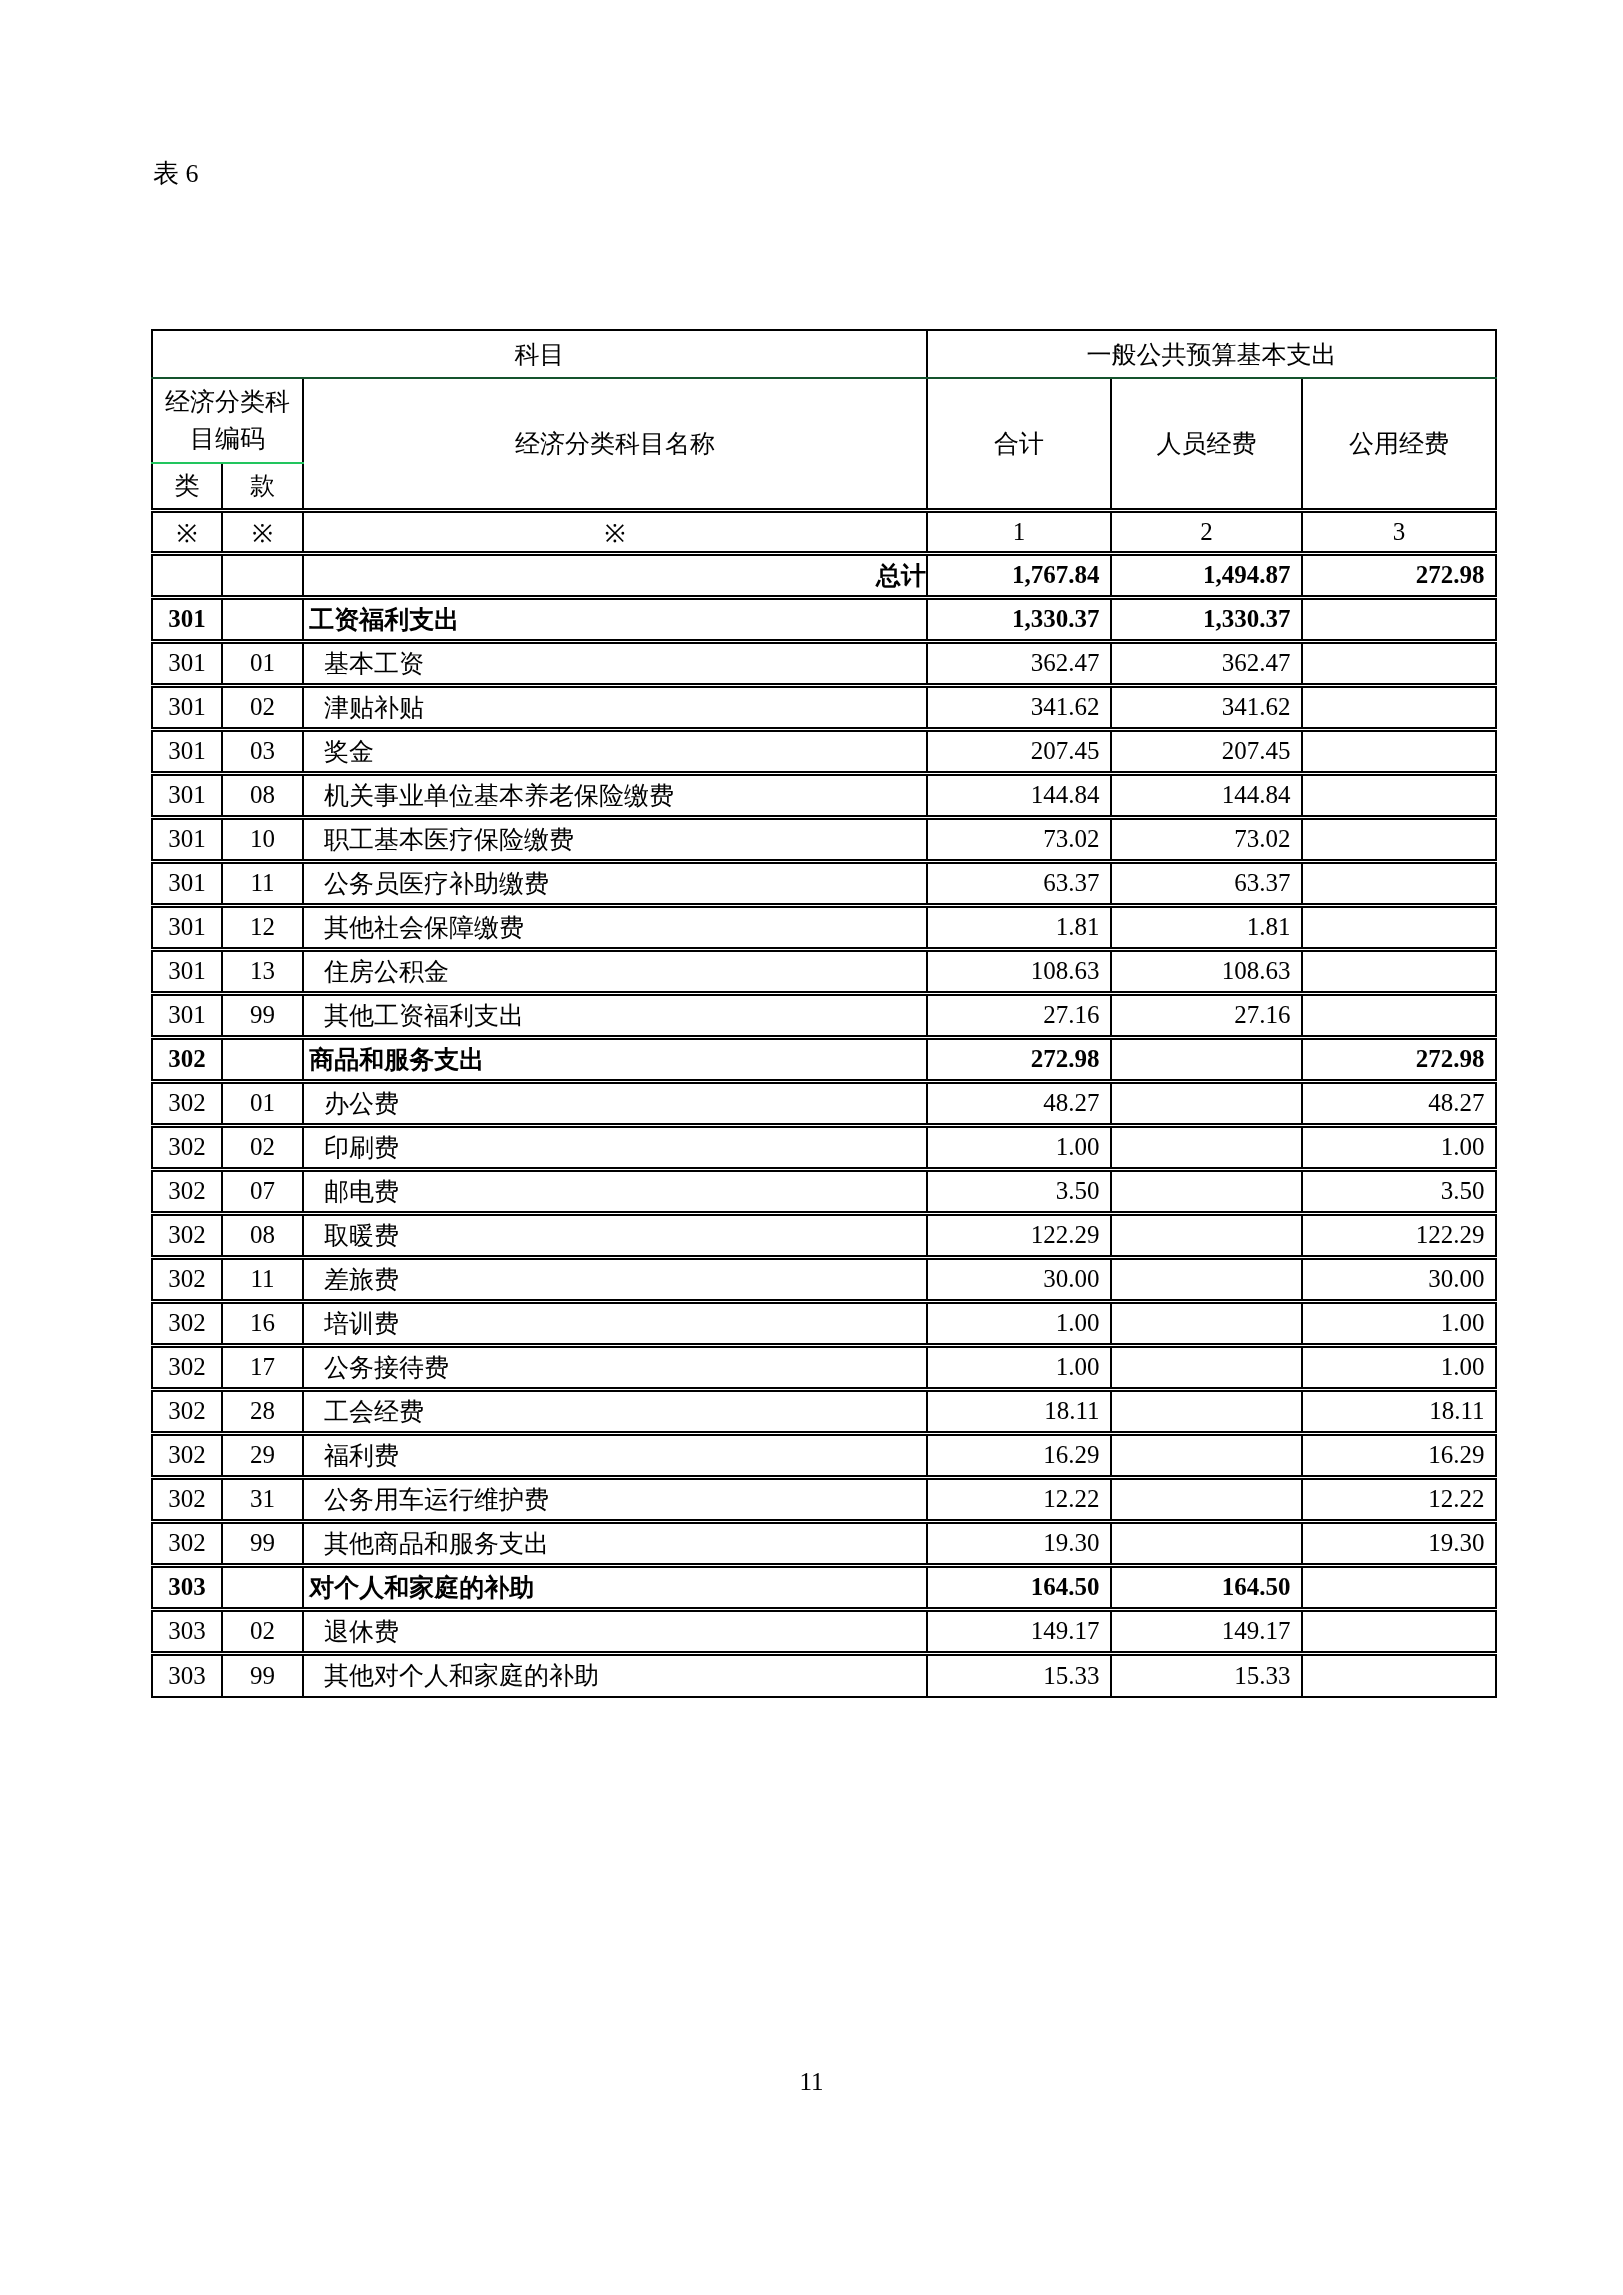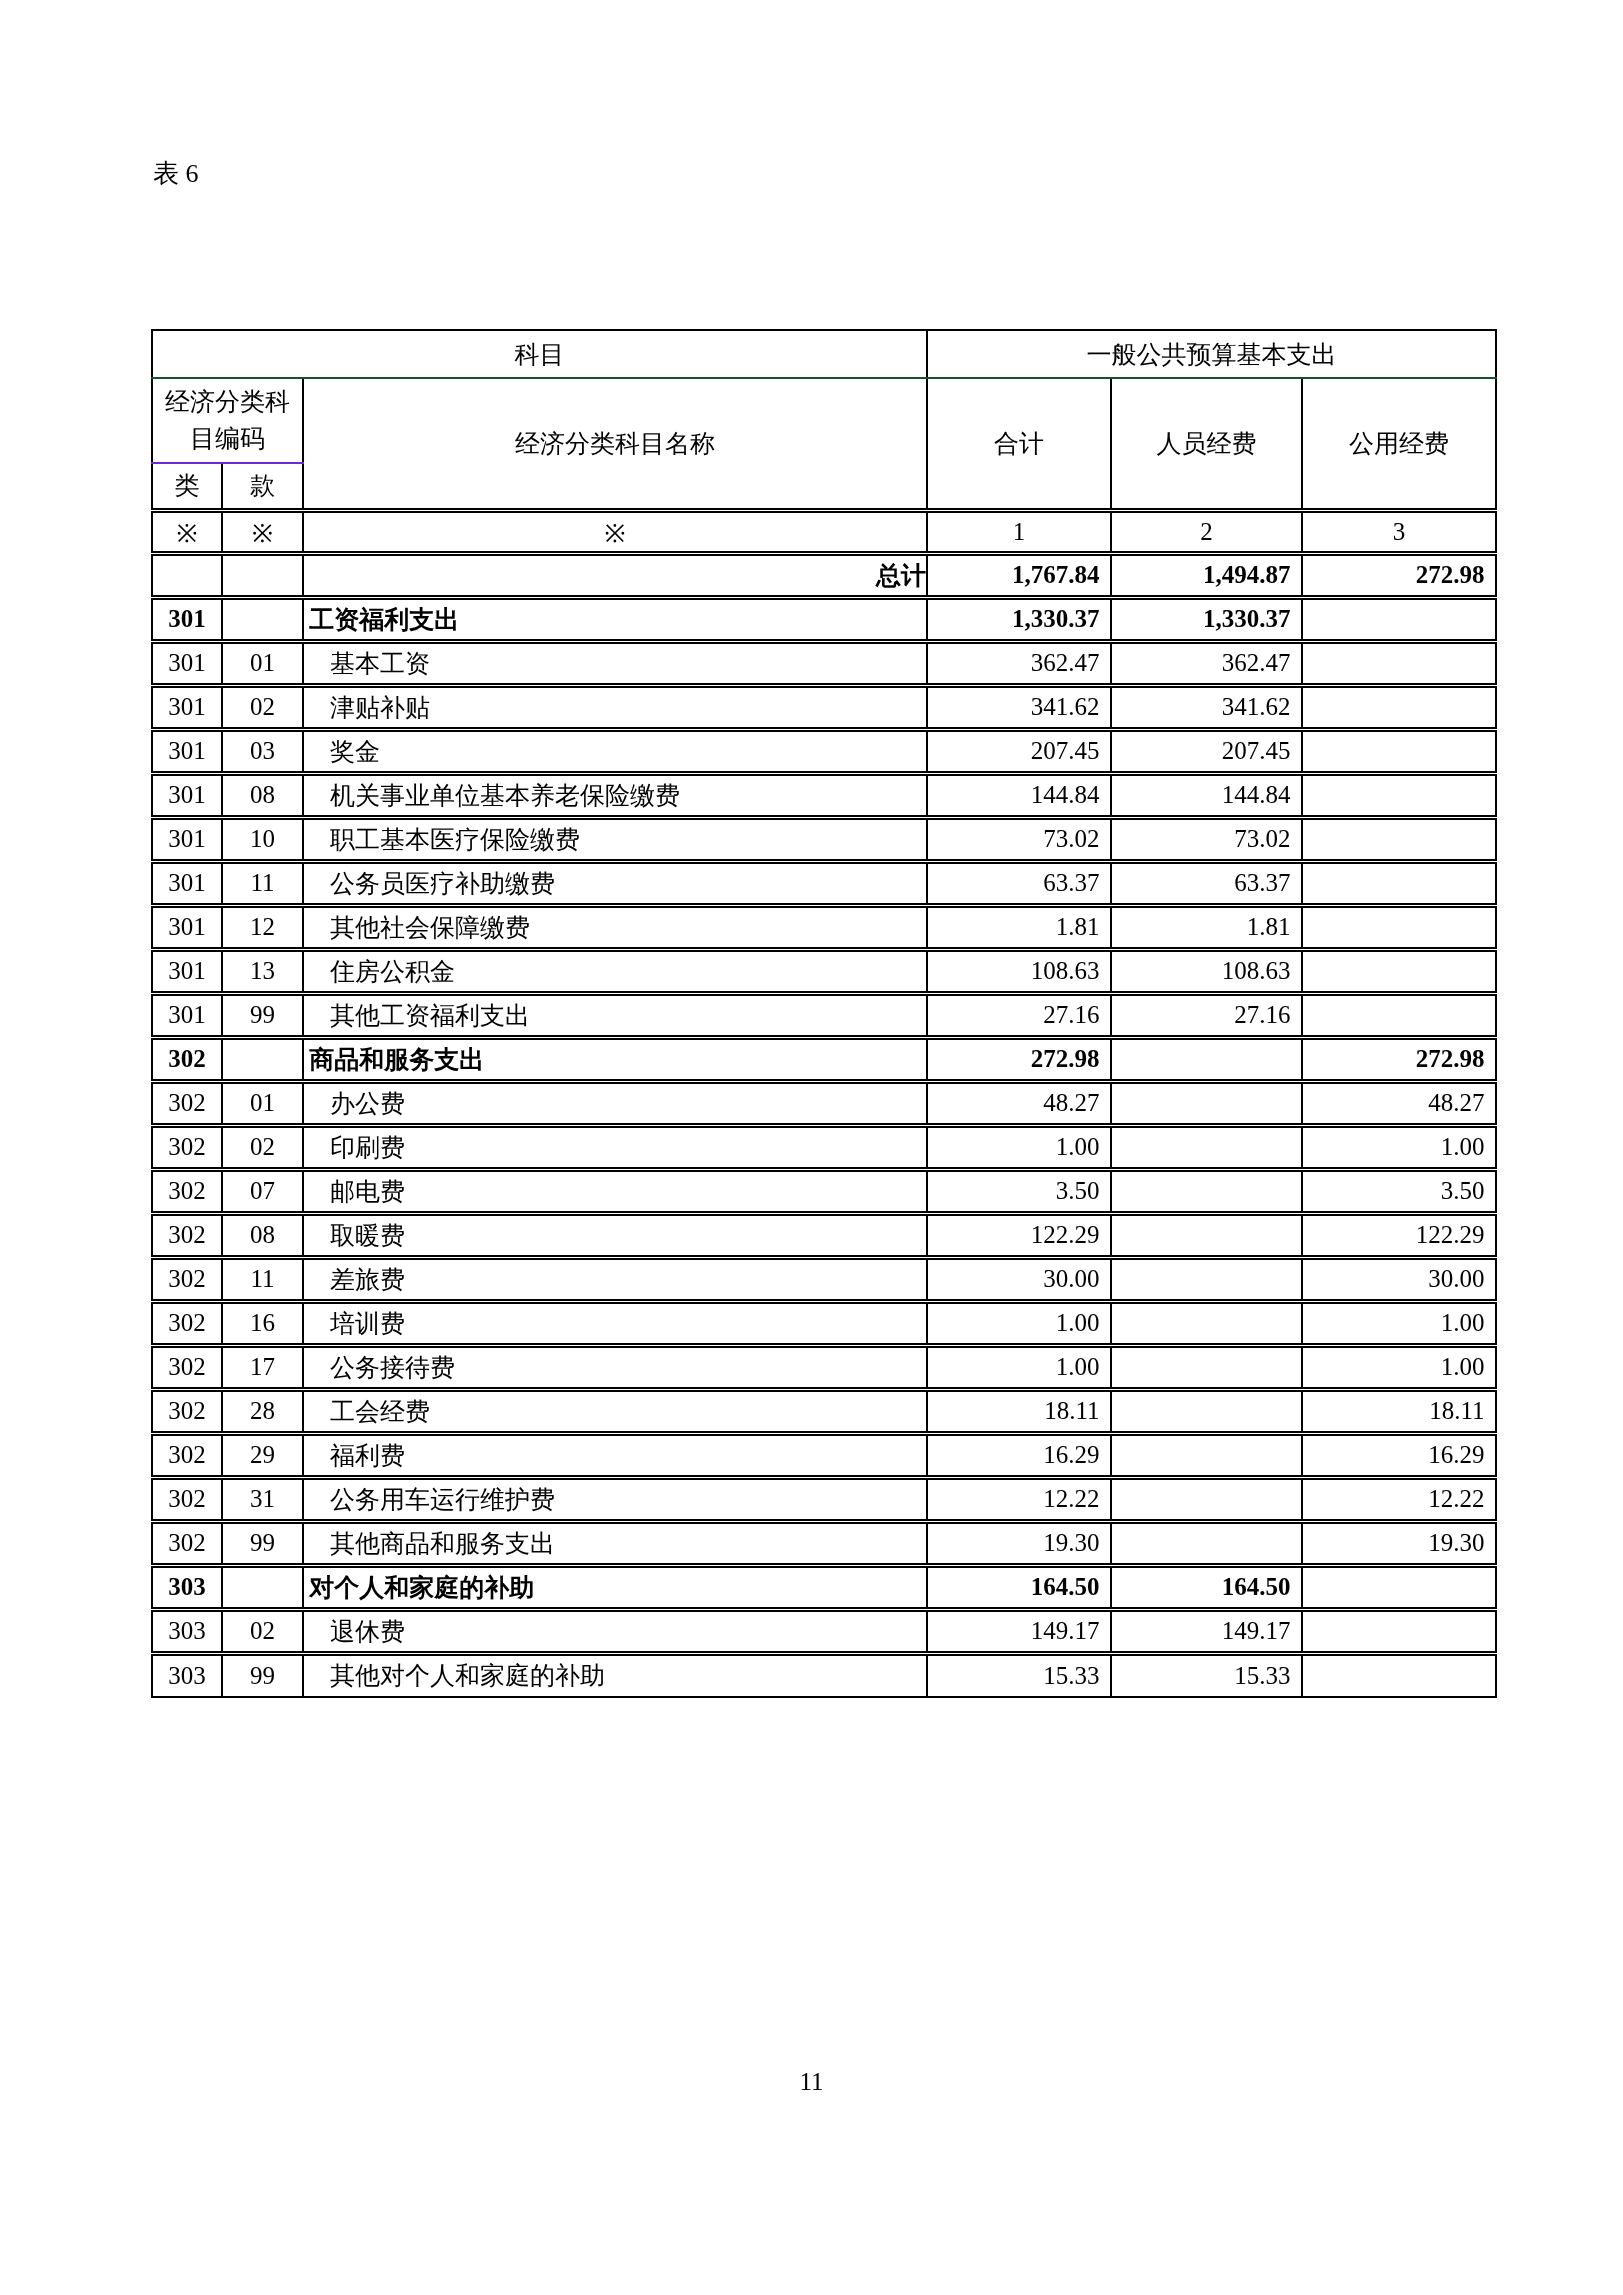--- a/index.html
+++ b/index.html
@@ -59,28 +59,28 @@
   }
   
   tr.row-a { height: 48px; }
   tr.row-b { height: 85px; }
   tr.row-c { height: 47px; }
   tr.row-d { height: 43px; }
   tbody tr { height: 44px; }
   
   tr.row-a td { border-top: none; border-bottom: 2px solid #14532d; }
   tr.row-b td { border-bottom: 5.2px double #000; }
-  tr.row-b td.code-span { border-bottom: 2px solid #6d28d9; }
+  tr.row-b td.code-span { border-bottom: 2px solid #22c55e; }
   tr.row-c td { border-top: 2px solid #000; border-bottom: 5.2px double #000; }
   tr.row-d td { border-top: 5.2px double #000; border-bottom: 5.2px double #000; }
   tbody td { border-top: 5.2px double #000; border-bottom: 5.2px double #000; }
   tbody tr:last-child td { border-bottom: 2.6px solid #000; }
   
   td.code-span { white-space: pre-line; line-height: 1.45; }
-  tbody td.nm { text-align: left; padding-left: 26px; }
+  tbody td.nm { text-align: left; padding-left: 20px; }
   tbody tr.section td.nm { padding-left: 5.2px; }
   tbody tr.grand td.nm { text-align: right; padding-left: 0; }
   tbody td.num { text-align: right; padding-right: 10.5px; }
   tbody tr.bold td { font-weight: bold; }
   .page-number {
     position: absolute;
     left: 0;
     width: 100%;
     top: 2068px;
     text-align: center;

